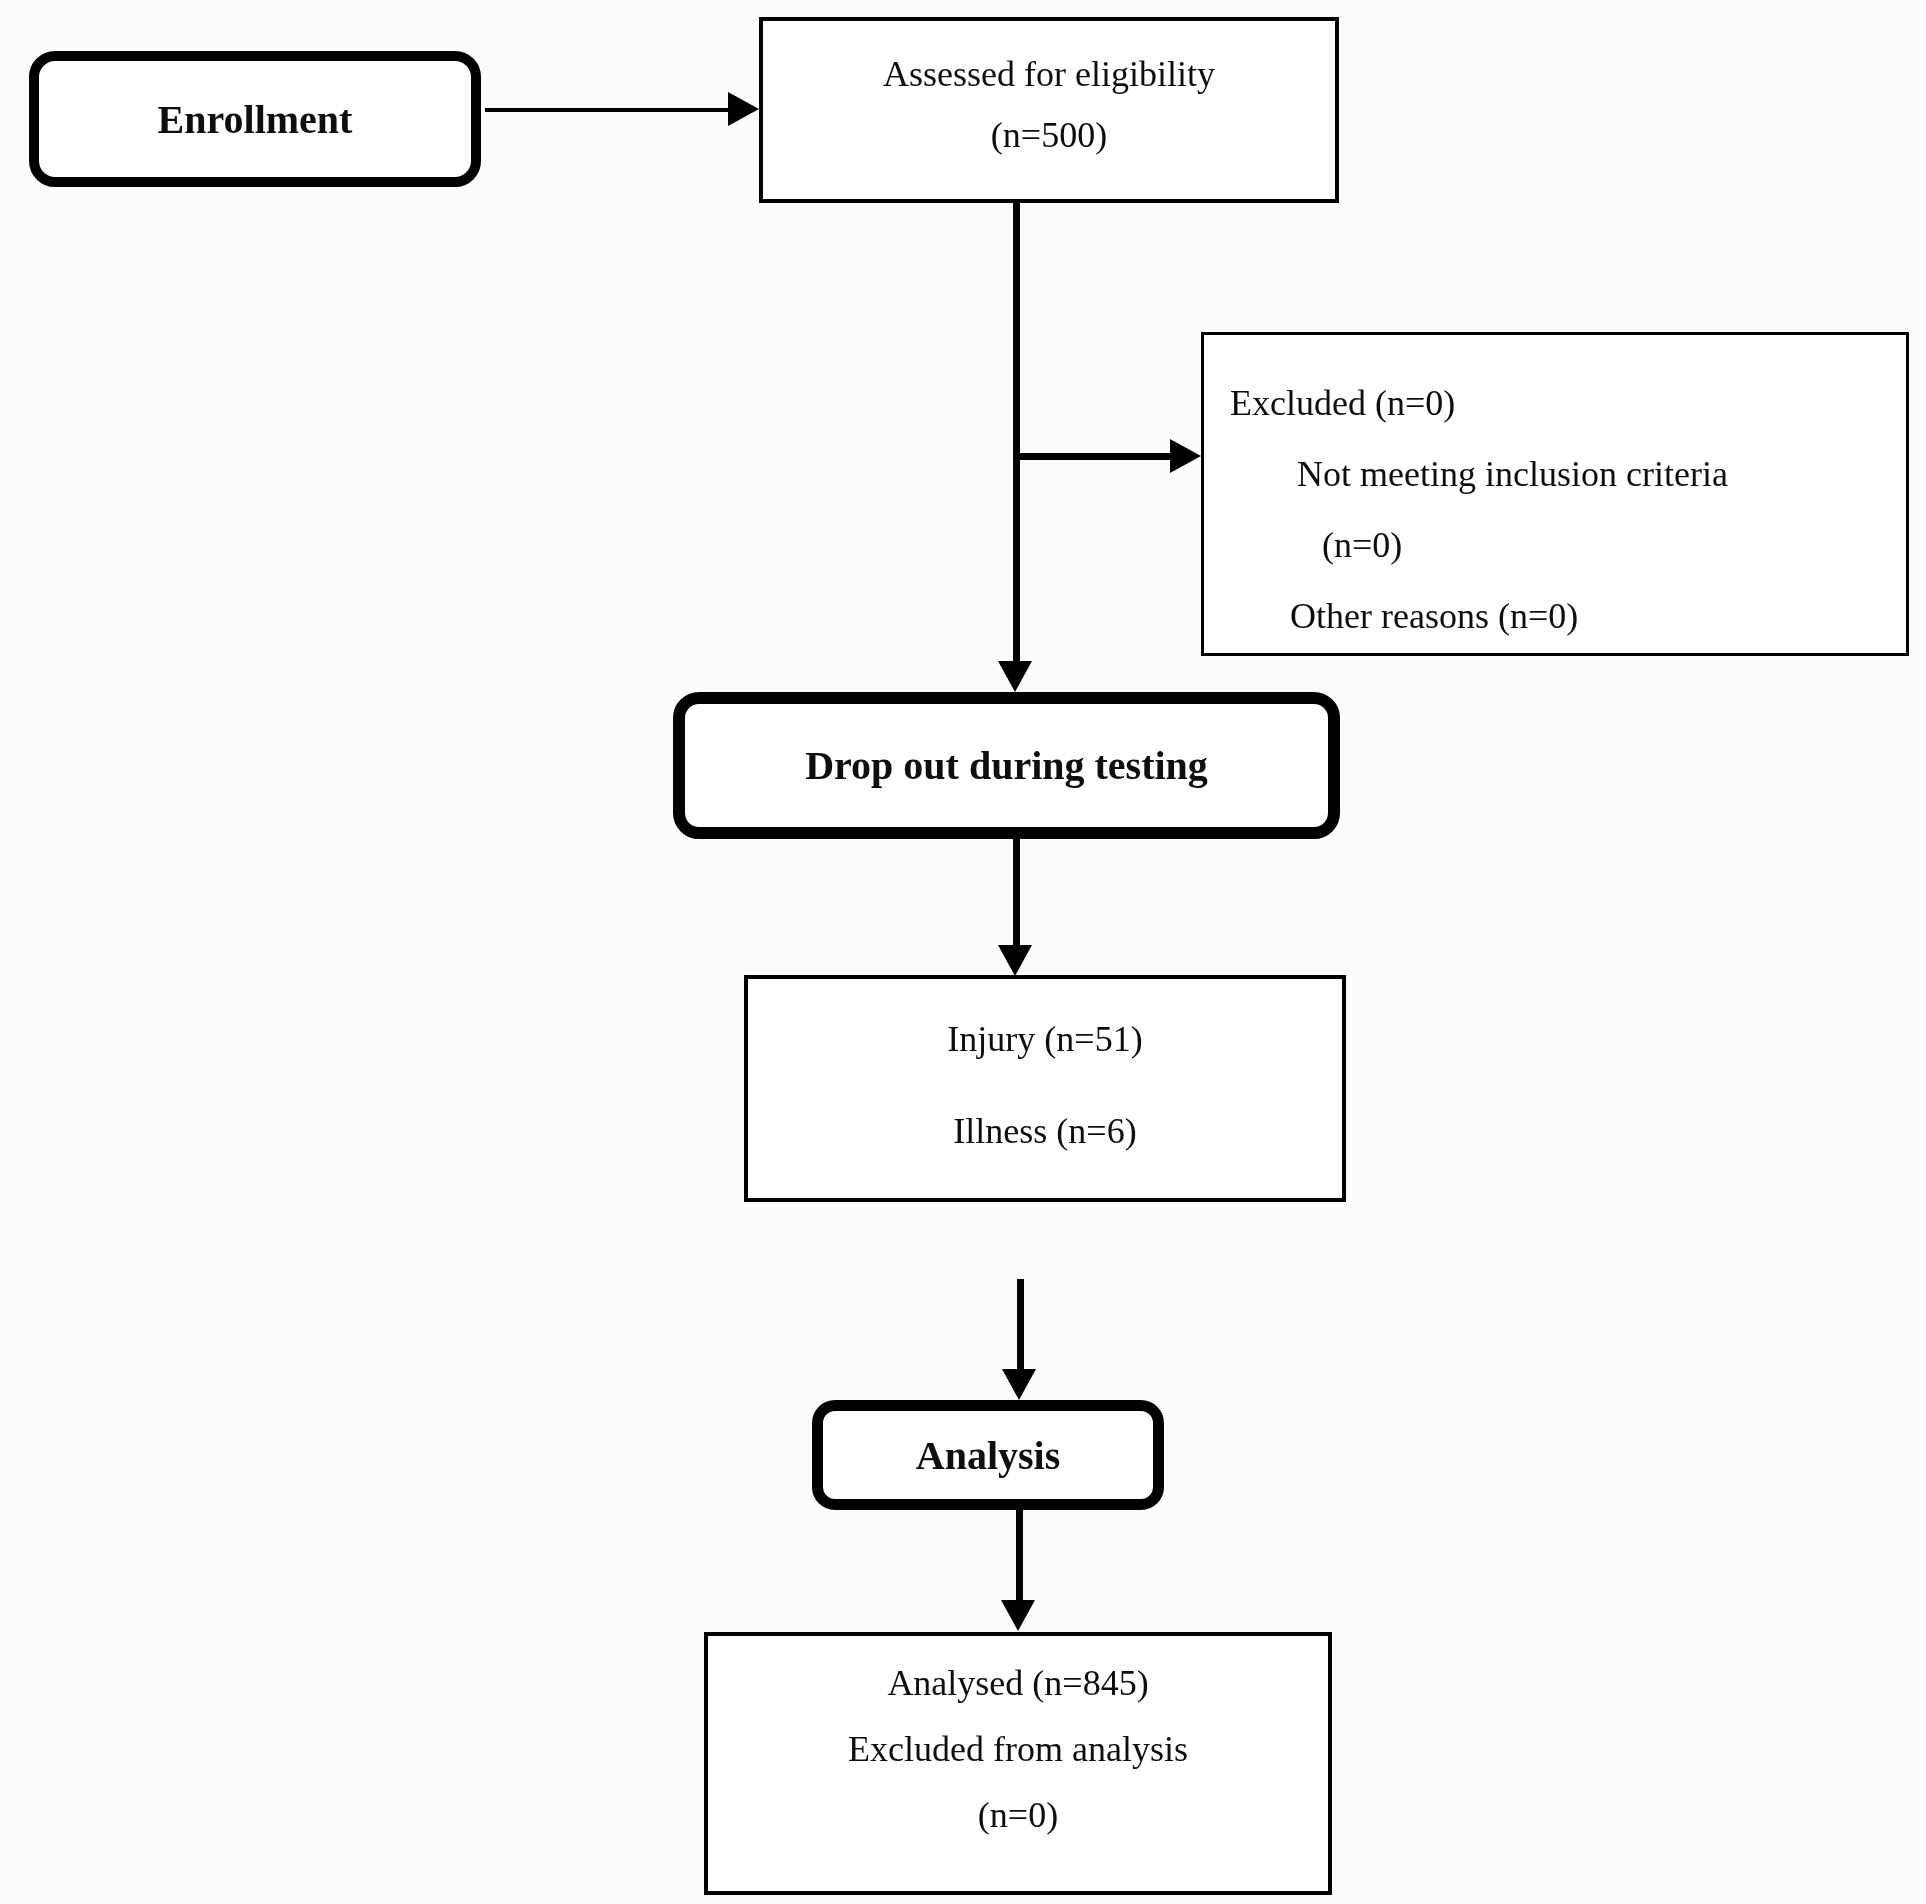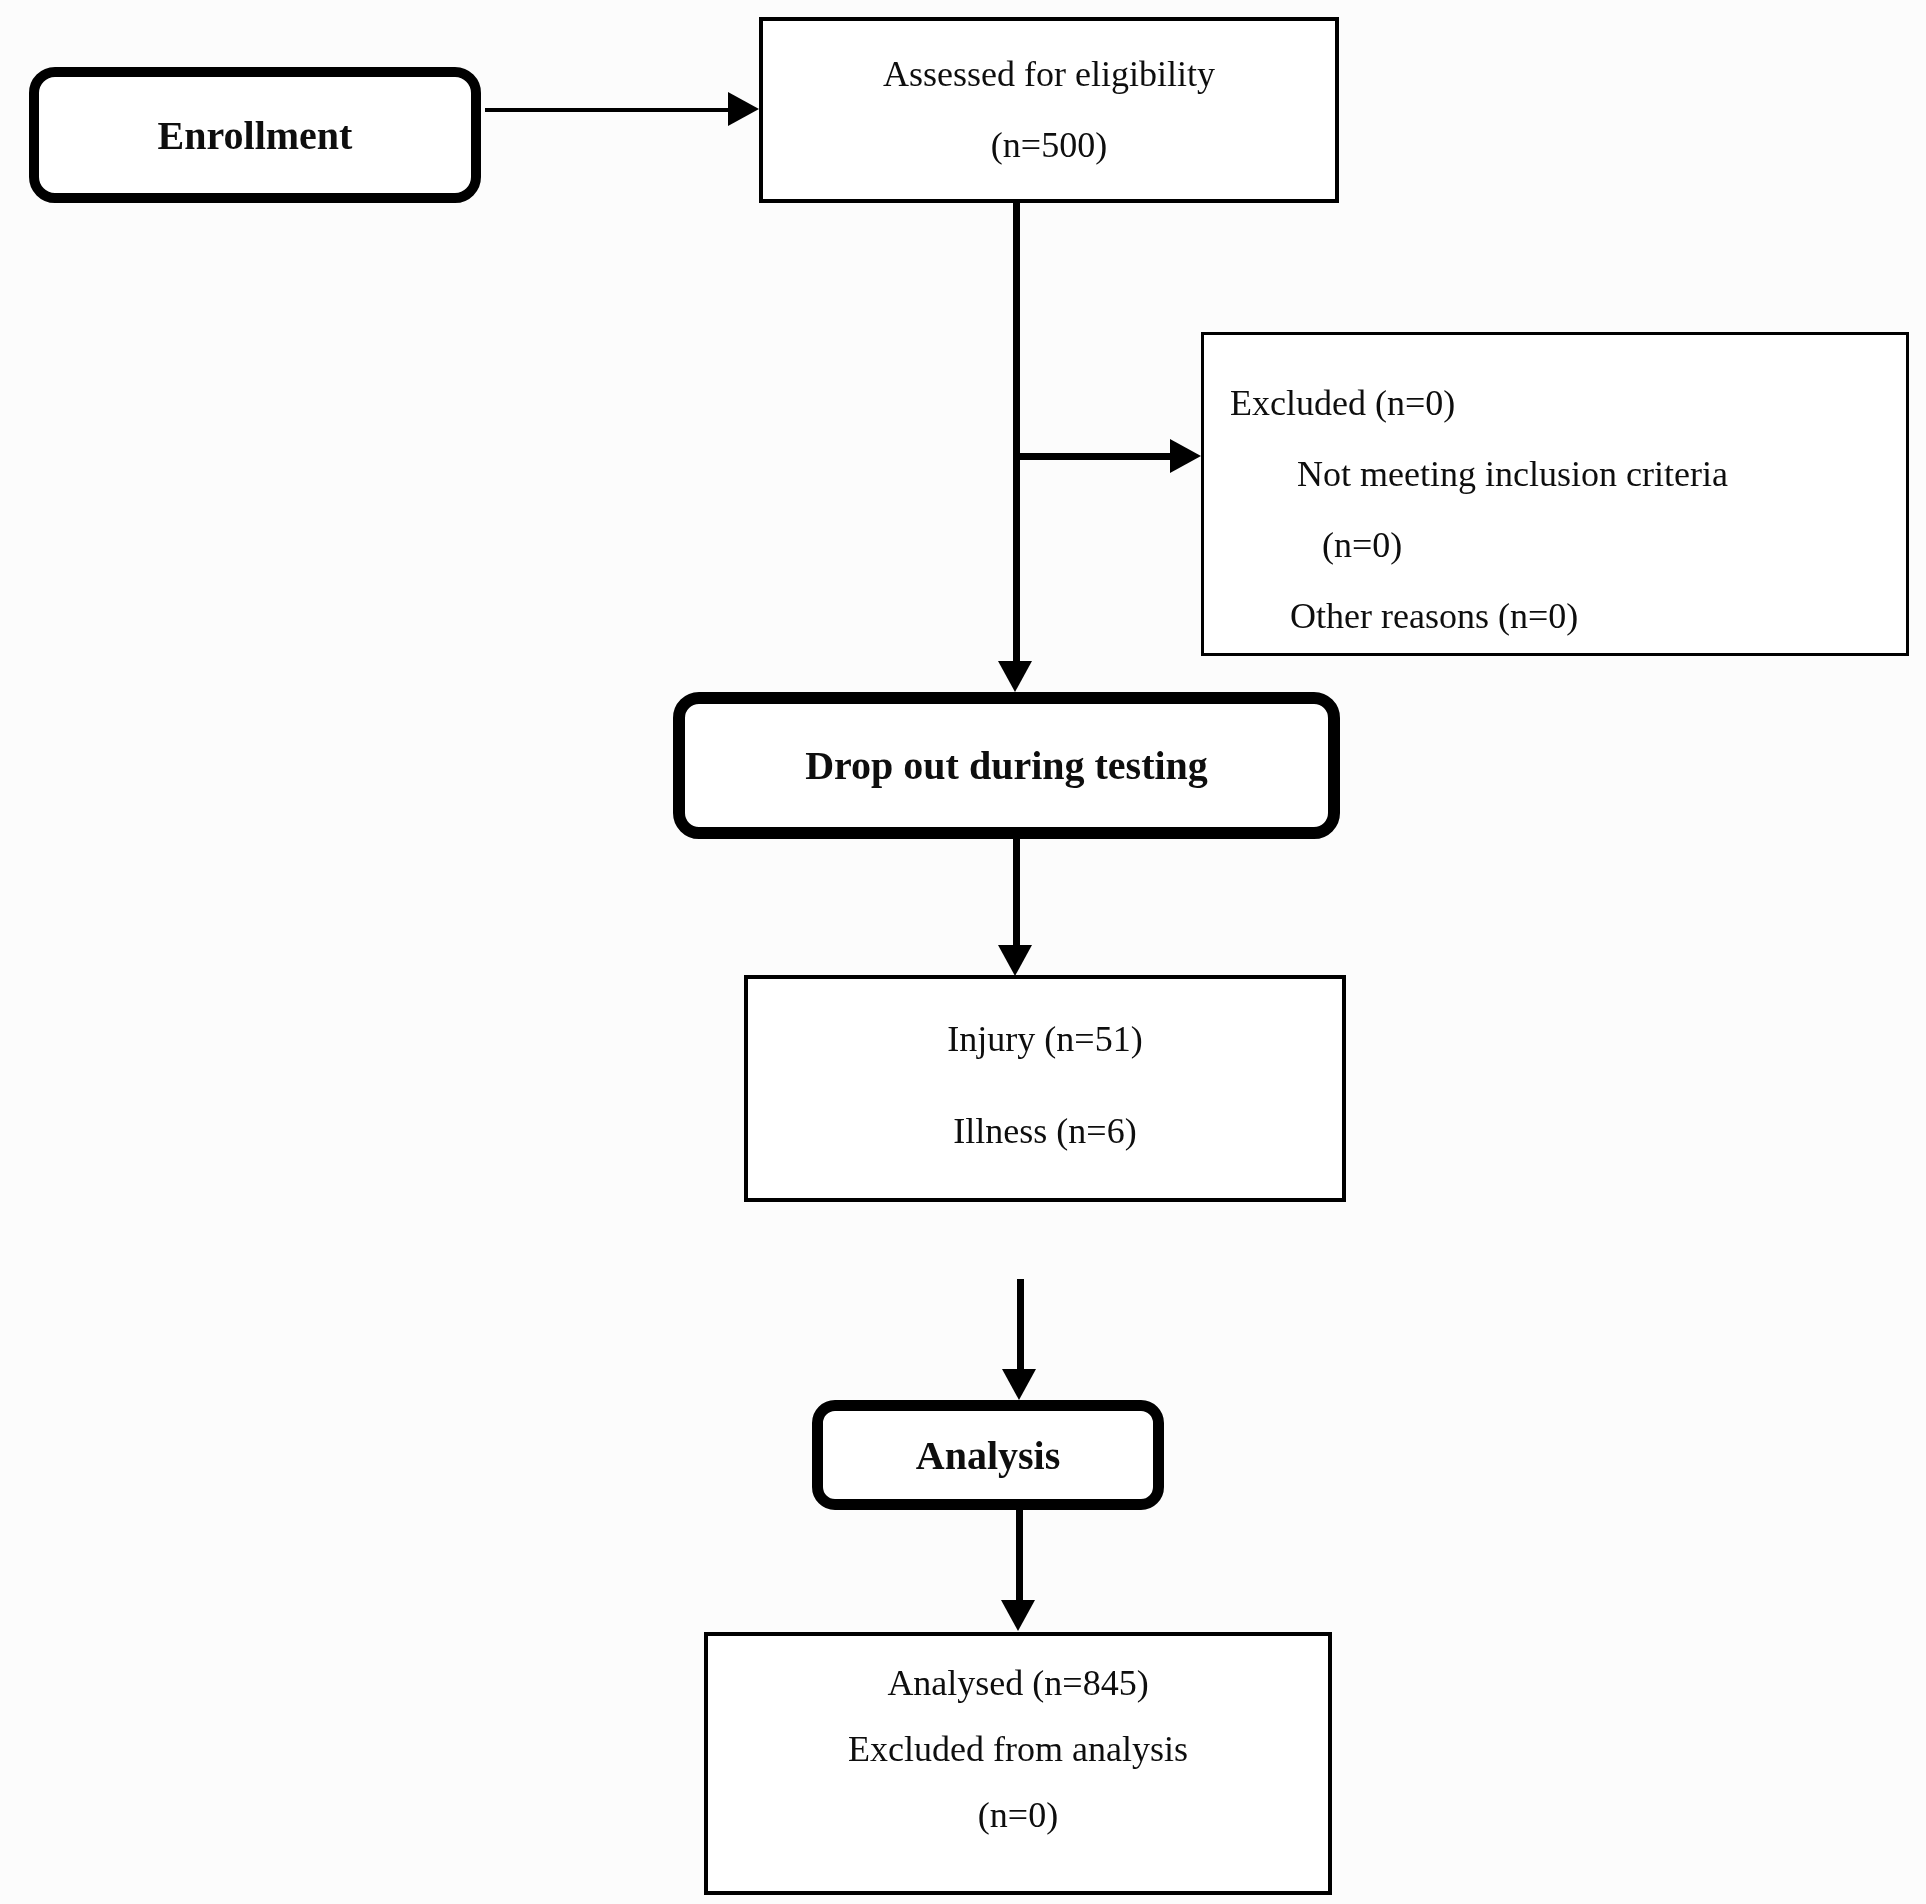--- a/index.html
+++ b/index.html
@@ -52,28 +52,28 @@
   }
   .excl-line2{padding-left:67px;}
   .excl-line3{padding-left:92px;}
   .excl-line4{padding-left:60px;}
 </style>
 </head>
 <body>
 
 <div class="canvas">
 
-  <div class="box stage" style="left:29px;top:67px;width:452px;height:136px;border-width:10.7px;">
+  <div class="box stage" style="left:29px;top:51px;width:452px;height:136px;border-width:10.7px;">
     <span>Enrollment</span>
   </div>
 
   <div class="hline" style="left:485px;top:108px;width:247px;height:3.8px;"></div>
   <div class="arrow-right" style="left:728px;top:92px;"></div>
 
-  <div class="box textbox centered" style="left:759px;top:17px;width:580px;height:186px;padding-top:31px;gap:27px;">
+  <div class="box textbox centered" style="left:759px;top:17px;width:580px;height:186px;padding-top:31px;gap:17px;">
     <span>Assessed for eligibility</span>
     <span>(n=500)</span>
   </div>
 
   <div class="vline" style="left:1013px;top:202px;width:7px;height:462px;"></div>
   <div class="arrow-down" style="left:998px;top:661px;"></div>
 
   <div class="hline" style="left:1013px;top:453px;width:159px;height:7px;"></div>
   <div class="arrow-right" style="left:1170px;top:439px;"></div>
 

